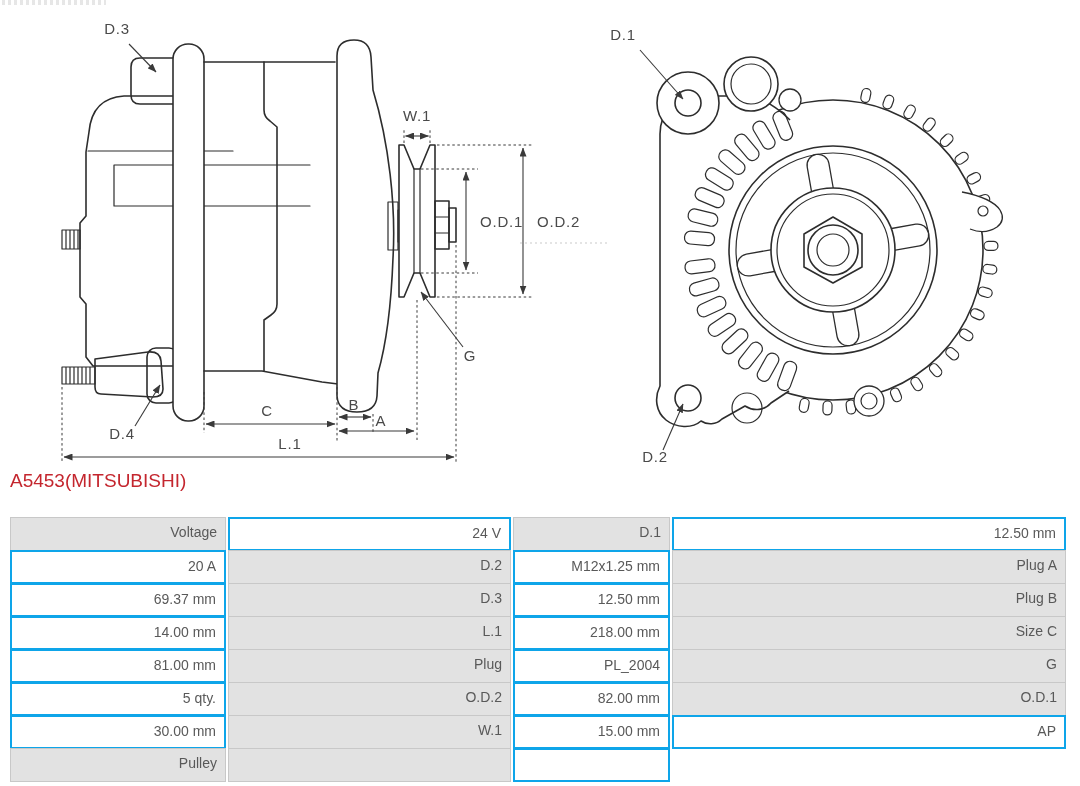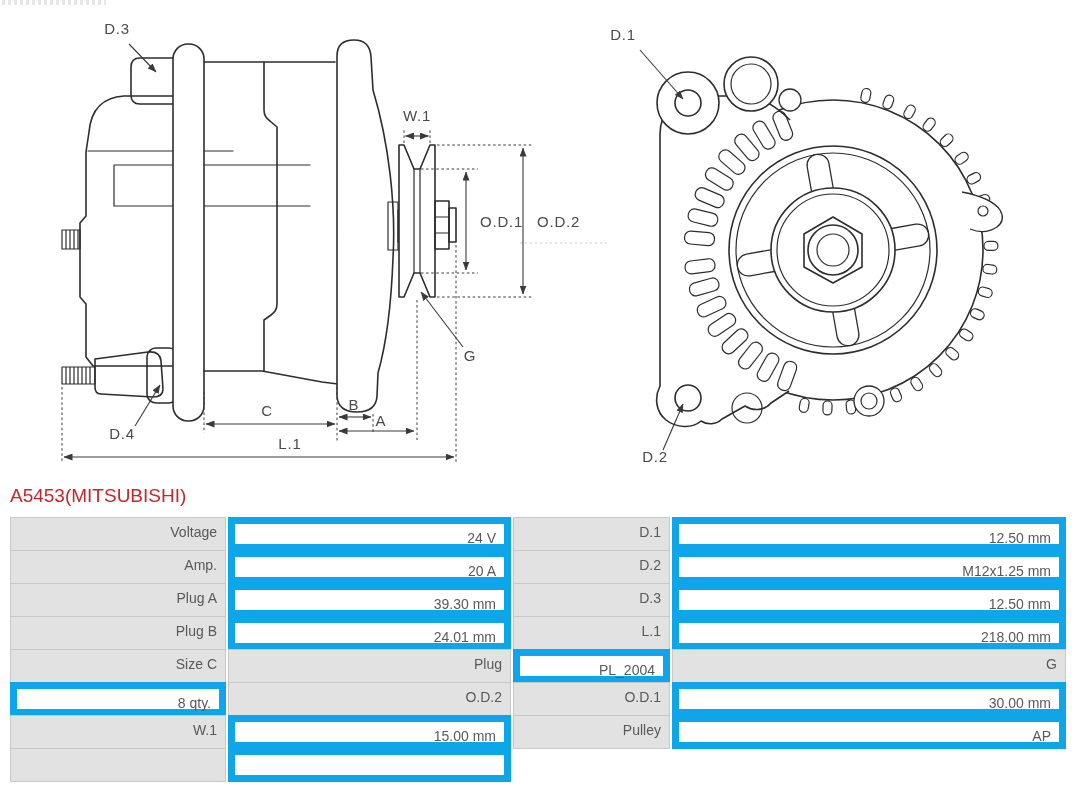--- a/index.html
+++ b/index.html
@@ -14,33 +14,33 @@
   svg.diagrams{position:absolute;left:0;top:0;}
   .ln  {fill:none;stroke:#2d2d2d;stroke-width:1.6;stroke-linejoin:round;stroke-linecap:round;}
   .ln2 {fill:none;stroke:#2d2d2d;stroke-width:1.2;stroke-linejoin:round;stroke-linecap:round;}
   .fw  {fill:#ffffff;stroke:#2d2d2d;stroke-width:1.6;stroke-linejoin:round;}
   .fw2 {fill:#ffffff;stroke:#2d2d2d;stroke-width:1.3;stroke-linejoin:round;}
   .dl  {fill:none;stroke:#3a3a3a;stroke-width:1.1;}
   .de  {fill:none;stroke:#3a3a3a;stroke-width:1;stroke-dasharray:2.5 2.6;}
   .faint{fill:none;stroke:#c9c9c9;stroke-width:1;stroke-dasharray:2 3;}
   .lbl {font-family:"Liberation Sans",sans-serif;font-size:15px;fill:#4a4a4a;letter-spacing:.8px;}
   .title{
-    position:absolute;left:10px;top:485px;font-size:19px;line-height:22px;color:#c4262e;
+    position:absolute;left:10px;top:470px;font-size:19px;line-height:22px;color:#c4262e;
   }
   .spec{
     position:absolute;left:10px;top:517px;width:1056px;
     display:grid;grid-template-columns:216px 283px 157px 1fr;
     grid-auto-rows:31px;gap:2px;
   }
   .cell{
     box-sizing:border-box;height:34px;line-height:29px;text-align:right;
     padding-right:8px;font-size:14px;color:#595959;white-space:nowrap;
   }
   .lab{background:#e2e2e2;border:1px solid #c8c8c8;}
-  .val{background:#ffffff;border:7px solid #0ea5e9;}
+  .val{background:#ffffff;border:2px solid #0ea5e9;}
 </style>
 </head>
 <body>
 
 <div class="logo-strip"></div>
 
 <svg class="diagrams" width="1080" height="482" viewBox="0 0 1080 482">
   <defs>
     <marker id="ah" viewBox="0 0 9 7" markerWidth="9" markerHeight="7" refX="8.5" refY="3.5" orient="auto-start-reverse" markerUnits="userSpaceOnUse">
       <path d="M0 0 L9 3.5 L0 7 Z" fill="#3a3a3a"></path>
@@ -209,45 +209,46 @@
 </svg>
 
 <div class="title">A5453(MITSUBISHI)</div>
 
 <div class="spec">
   <div class="cell lab">Voltage</div>
   <div class="cell val">24 V</div>
   <div class="cell lab">D.1</div>
   <div class="cell val">12.50 mm</div>
 
-  <div class="cell lab">Amp.</div>
   <div class="cell val">20 A</div>
   <div class="cell lab">D.2</div>
   <div class="cell val">M12x1.25 mm</div>
 
   <div class="cell lab">Plug A</div>
-  <div class="cell val">39.30 mm</div>
+  <div class="cell val">69.37 mm</div>
   <div class="cell lab">D.3</div>
   <div class="cell val">12.50 mm</div>
 
   <div class="cell lab">Plug B</div>
-  <div class="cell val">24.01 mm</div>
+  <div class="cell val">14.00 mm</div>
   <div class="cell lab">L.1</div>
   <div class="cell val">218.00 mm</div>
 
   <div class="cell lab">Size C</div>
+  <div class="cell val">81.00 mm</div>
   <div class="cell lab">Plug</div>
   <div class="cell val">PL_2004</div>
 
   <div class="cell lab">G</div>
-  <div class="cell val">8 qty.</div>
+  <div class="cell val">5 qty.</div>
   <div class="cell lab">O.D.2</div>
+  <div class="cell val">82.00 mm</div>
 
   <div class="cell lab">O.D.1</div>
   <div class="cell val">30.00 mm</div>
   <div class="cell lab">W.1</div>
   <div class="cell val">15.00 mm</div>
 
+  <div class="cell val">AP</div>
   <div class="cell lab">Pulley</div>
-  <div class="cell val">AP</div>
   <div class="cell lab"></div>
   <div class="cell val"></div>
 </div>
 
 </body></html>

